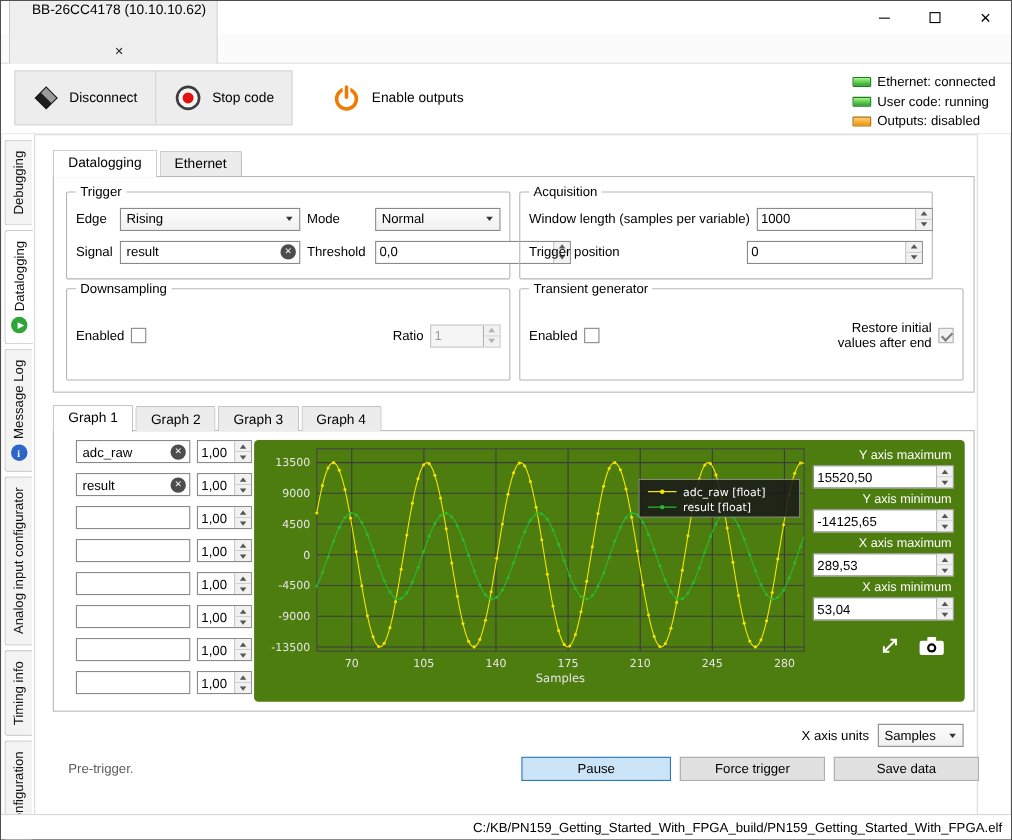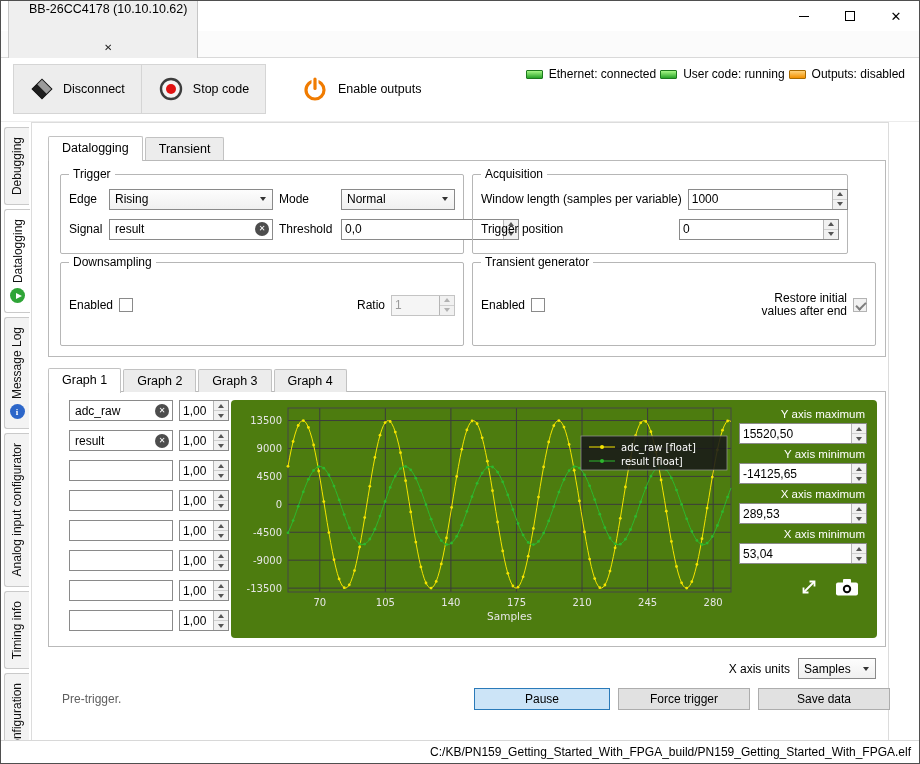--- a/index.html
+++ b/index.html
@@ -20,21 +20,21 @@
   .doc-tabbar { height:27px; background:#fbfbfb; border-bottom:1px solid #d9d9d9; display:flex; align-items:flex-end; padding-left:7px; }
   .doc-tab { display:flex; align-items:center; gap:26px; border:1px solid #c6c6c6; border-bottom:none; background:#efefef; padding:4px 10px 5px 20px; font-size:12.5px; border-radius:2px 2px 0 0; margin-bottom:-1px;flex-direction:column; }
   .doc-tab .tab-close { font-size:10px; color:#222; }
 
   
   .toolbar { position:absolute; left:0; top:57px; width:100%; height:64px; border-bottom:1px solid #ececec; background:#fff; }
   .tool-group { position:absolute; left:12px; top:6px; height:50px; display:flex; border:1px solid #d5d5d5; background:#ededed; }
   .tool-btn { display:flex; align-items:center; gap:9px; padding:0 16px; font-size:12.5px; background:transparent; border:none; cursor:default; }
   .tool-group .tool-btn + .tool-btn { border-left:1px solid #d5d5d5; }
   .tool-btn.plain { position:absolute; left:284px; top:6px; height:50px; }
-  .status-col { position:absolute; right:14px; top:9px; display:flex; flex-direction:row; gap:4px; }
+  .status-col { position:absolute; right:14px; top:9px; display:flex; flex-direction:column; gap:4px; }
   .status-row { display:flex; align-items:center; gap:6px; font-size:12px; }
   .led { width:17px; height:9px; border:1px solid; border-radius:1px; }
   .led.green  { background:linear-gradient(#a6f786,#28a428); border-color:#1d7a1d; }
   .led.orange { background:linear-gradient(#ffd27a,#f29100); border-color:#a86a00; }
 
   
   .sidebar { position:absolute; left:3px; top:126px; width:28px; display:flex; flex-direction:column; gap:4px; }
   .side-tab { width:25px; border:1px solid #cacaca; border-right:none; border-radius:3px 0 0 3px; background:#f3f3f3; display:flex; flex-direction:column; align-items:center; padding:9px 0; gap:5px; }
   .side-tab.selected { background:#fff; width:26px; }
   .vtext { writing-mode:vertical-rl; transform:rotate(180deg); font-size:12px; white-space:nowrap; color:#111; }
@@ -225,21 +225,21 @@
     </div>
     <div class="side-tab">
       <span class="vtext">Configuration</span>
     </div>
   </div>
 
   <div class="main-panel">
 
     <div class="tabs-row upper">
       <div class="tab selected">Datalogging</div>
-      <div class="tab">Transient</div>
+      <div class="tab">Ethernet</div>
     </div>
 
     <div class="frame frame1">
 
       <div class="group g-trigger">
         <span class="group-title">Trigger</span>
         <div class="grow r1">
           <span class="lbl w34">Edge</span>
           <div class="combo w160">
             <span>Rising</span>

